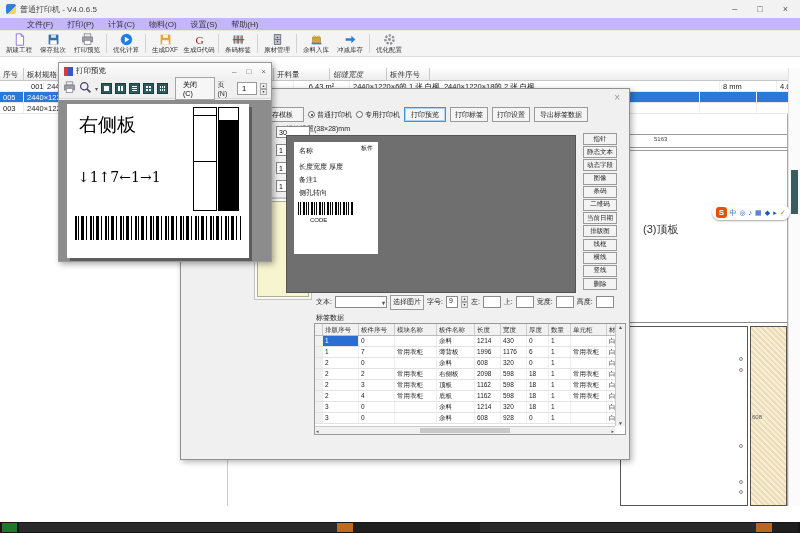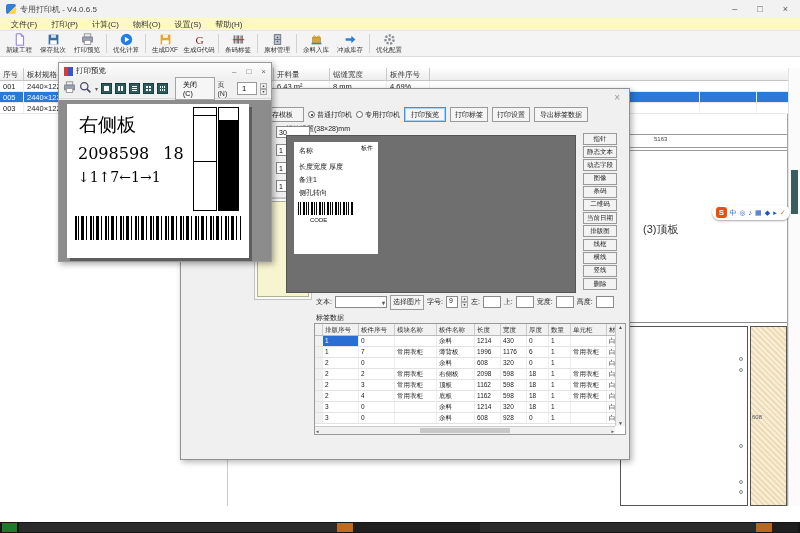--- a/index.html
+++ b/index.html
@@ -2,21 +2,21 @@
 <html><head>
 <meta charset="utf-8">
 <style>
 *{margin:0;padding:0;box-sizing:border-box}
 body{background:#666;font-family:"Liberation Sans",sans-serif}
 #screen{position:relative;width:800px;height:533px;background:#fff;overflow:hidden;font-family:"Liberation Sans",sans-serif}
 
 .titlebar{position:absolute;top:0;left:0;right:0;height:18px;background:#f2f2f2;display:flex;align-items:center;padding:0 6px;font-size:8px;color:#444}
 .app-icon{width:10px;height:10px;border-radius:2px;background:linear-gradient(135deg,#2f7fe0 60%,#ffd34d 60%);margin-right:4px}
 .win-controls{margin-left:auto;display:flex;gap:20px;color:#555;font-size:9px;padding-right:6px}
-.menubar{position:absolute;top:18px;left:0;right:0;height:13px;background:#fef9c3;display:flex;padding-left:4px;font-size:8px;color:#333;border-bottom:1px solid #e6e6e6}
+.menubar{position:absolute;top:18px;left:0;right:0;height:13px;background:#c4b5fd;display:flex;padding-left:20px;font-size:8px;color:#333;border-bottom:1px solid #e6e6e6}
 .menu-item{padding:1px 7px}
 .toolbar{position:absolute;top:31px;left:0;right:0;height:26px;background:#f4f4f4;border-bottom:1px solid #dcdcdc;display:flex;align-items:stretch;padding-left:2px}
 .tb-btn{width:34px;display:flex;flex-direction:column;align-items:center;justify-content:center;font-size:6.5px;color:#333;line-height:1.1}
 .tb-ico{height:13px;display:flex;align-items:center}
 .tb-ico svg{width:13px;height:13px}
 .tb-sep{width:1px;background:#d2d2d2;margin:3px 2px}
 .tabbar{position:absolute;top:57px;left:0;right:0;height:11px;background:#f0f0f0;border-bottom:1px solid #d6d6d6;display:flex;font-size:7.5px;color:#333;padding-left:2px}
 .tab{padding:0 7px;border-right:1px solid #dcdcdc;line-height:11px}
 .tab.active{background:#fff;border:1px solid #b5b5b5;border-bottom:none;color:#000}
 
@@ -113,21 +113,21 @@
 .ime-ico{font-size:7px;color:#1d52c8;line-height:1}
 .ime-ico.alt{color:#e07820}
 </style>
 </head>
 <body>
 
 <div id="screen">
 
   <div class="titlebar">
     <span class="app-icon"></span>
-    <span>专用打印机 - V4.0.6.5</span>
+    <span>普通打印机 - V4.0.6.5</span>
     <span class="win-controls">
       <span>–</span>
       <span>□</span>
       <span>×</span>
     </span>
   </div>
 
   <div class="menubar">
       <span class="menu-item">文件(F)</span>
       <span class="menu-item">打印(P)</span>
@@ -254,27 +254,28 @@
         <span class="tb-lbl">优化配置</span>
       </div>
     </div>
 
 
   <div class="spec-table">
       <div class="spec-hrow">
         <span class="spec-hcell" style="width: 24px; flex: 0 0 auto;">序号</span>
         <span class="spec-hcell" style="width: 250px; flex: 0 0 auto;">板材规格</span>
         <span class="spec-hcell" style="width: 56px; flex: 0 0 auto;">开料量</span>
-        <span class="spec-hcell" style="width: 57px; flex: 0 0 auto;">锯缝宽度</span>
+        <span class="spec-hcell" style="width: 57px; flex: 0 0 auto; font-style: italic;">锯缝宽度</span>
         <span class="spec-hcell" style="width: 43px; flex: 0 0 auto;">板件序号</span>
       </div>
       <div class="spec-row">
-        <span class="spec-cell" style="width: 24px; flex: 0 0 auto;">001</span>
+        <span class="spec-cell" style="width: 16px; flex: 0 0 auto; margin-left: 28px;">001</span>
         <span class="spec-cell" style="width: 250px; flex: 0 0 auto;">2440×1220×6</span>
-        <span class="spec-cell" style="width: 56px; flex: 0 0 auto;">6.43 m²</span>
+        <span class="spec-cell" style="width: 56px; flex: 0 0 auto; text-align: center;">6.43 m²</span>
+        <span class="spec-cell" style="width: 370px; flex: 0 0 auto;">2440×1220×6的 1 张 白枫, 2440×1220×18的 2 张 白枫</span>
         <span class="spec-cell" style="width: 57px; flex: 0 0 auto;">8 mm</span>
         <span class="spec-cell" style="width: 43px; flex: 0 0 auto;">4.69%</span>
       </div>
       <div class="spec-row selected">
         <span class="spec-cell" style="width: 24px; flex: 0 0 auto;">005</span>
         <span class="spec-cell" style="width: 250px; flex: 0 0 auto;">2440×1220×18</span>
         <span class="spec-cell" style="width: 56px; flex: 0 0 auto;"></span>
         <span class="spec-cell" style="width: 370px; flex: 0 0 auto;"></span>
         <span class="spec-cell" style="width: 57px; flex: 0 0 auto;"></span>
         <span class="spec-cell" style="width: 43px; flex: 0 0 auto;"></span>
@@ -584,23 +585,20 @@
       <span class="pv-page-label">页(N)</span>
       <span class="pv-spinbox">1</span>
       <span class="spin">
           <b>▴</b>
           <b>▾</b>
         </span>
     </div>
     <div class="pv-content">
       <div class="pv-page">
         <div class="lbl-name">右侧板</div>
-        <div class="lbl-coderow">
-          <span>2098598</span><span class="lbl-thick">18</span>
-        </div>
         <div class="lbl-edge">↓1↑7←1→1</div>
         <div class="lbl-diagram">
           <div class="dg-left">
               <i style="top:7px"></i>
               <i style="top:53px"></i>
             </div>
           <div class="dg-rt"></div>
           <div class="dg-rb"></div>
         </div>
         <div class="lbl-barcode"></div>

